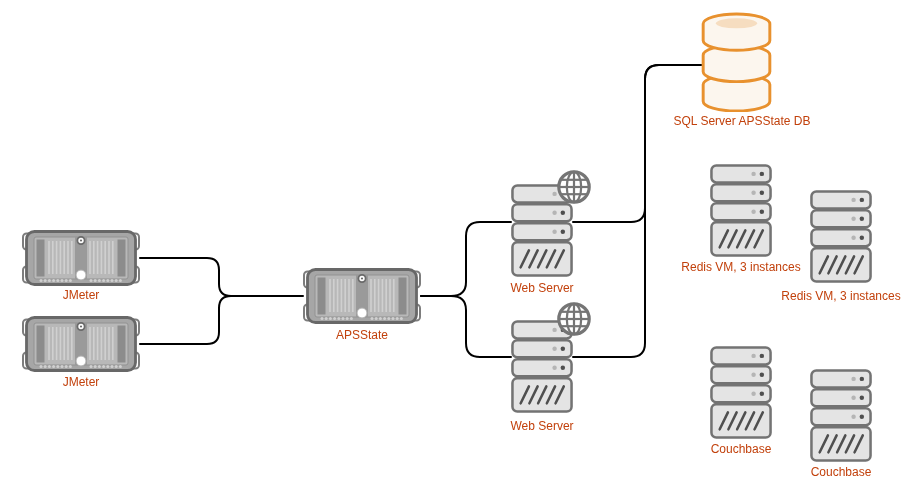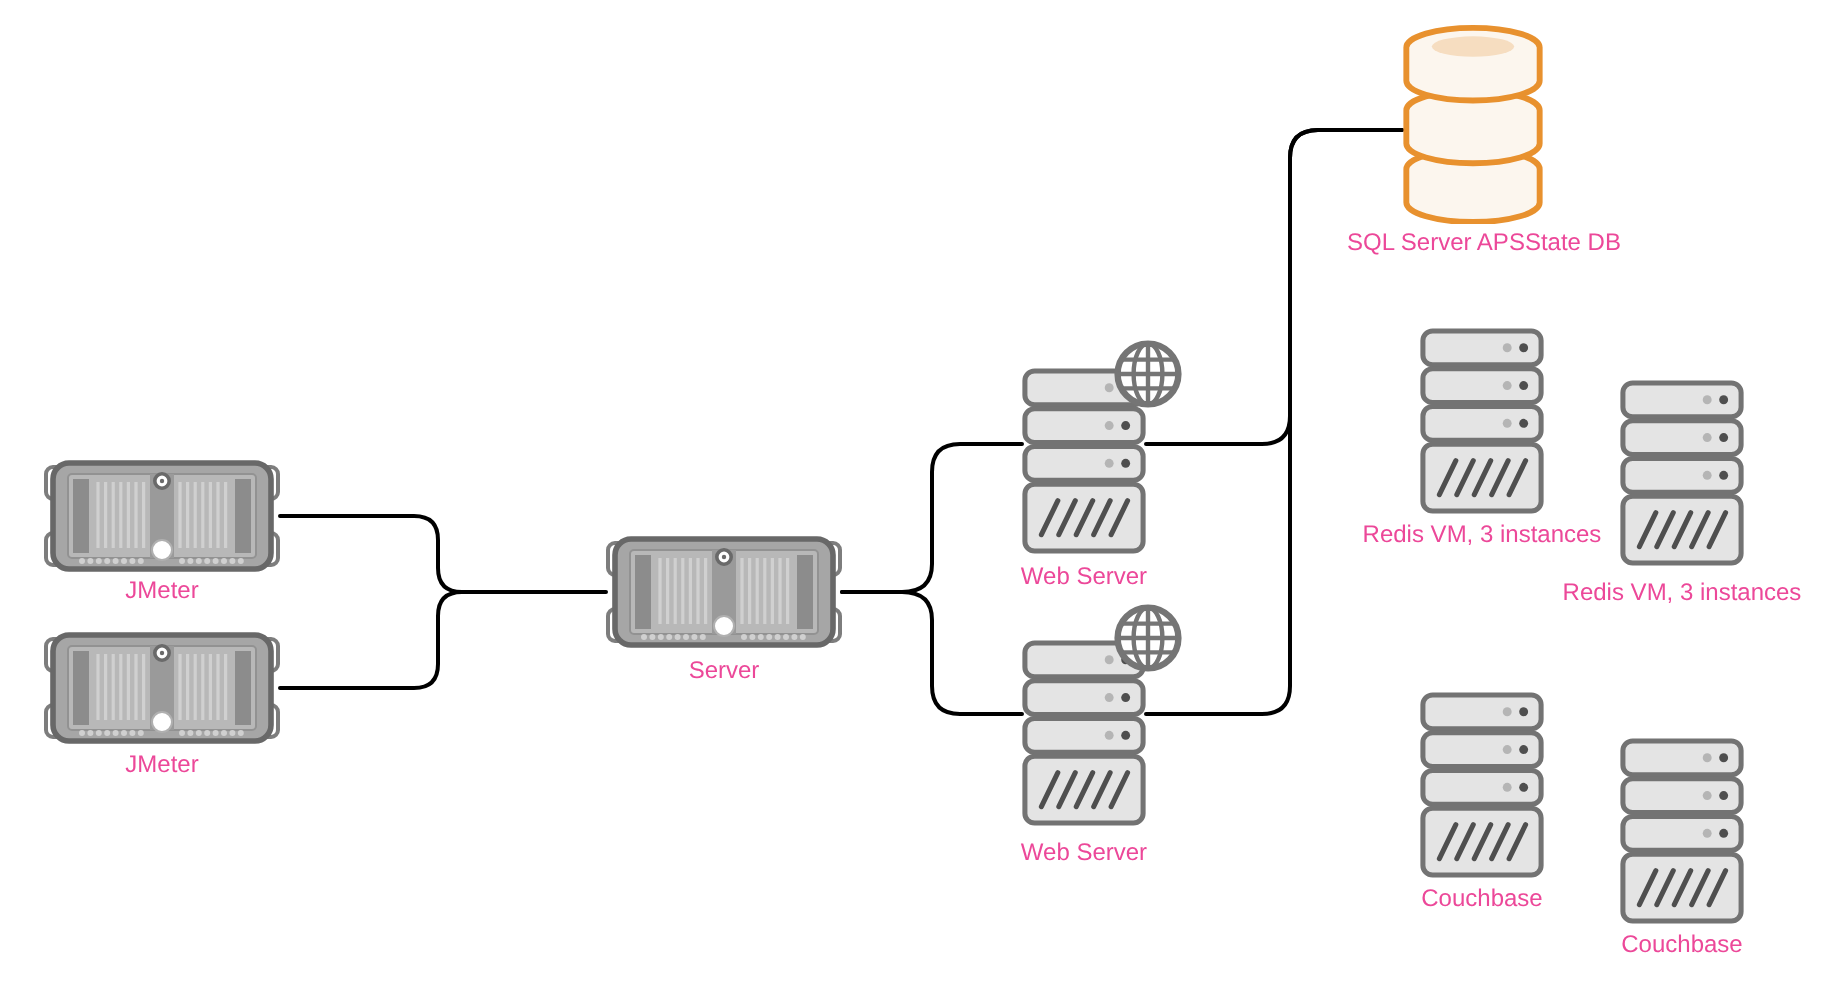--- a/index.html
+++ b/index.html
@@ -9,21 +9,21 @@
     background:#ffffff;
     font-family:"Liberation Sans", sans-serif;
     overflow:hidden;
   }
   #connectors{position:absolute;left:0;top:0;width:924px;height:502px;}
   .node-icon{position:absolute;}
   .node-label{
     position:absolute;
     font-size:12px;
     line-height:14px;
-    color:#ec4899;
+    color:#c2410c;
     text-align:center;
     white-space:nowrap;
   }
   
   .edge{fill:none;stroke:#000000;stroke-width:2;stroke-linejoin:round;stroke-linecap:round;}
   
   .ap-tab{fill:#ffffff;stroke:#7d7d7d;stroke-width:2;}
   .ap-body{fill:#a6a6a6;stroke:#686868;stroke-width:2.8;}
   .ap-inner{fill:#b8b8b8;stroke:#929292;stroke-width:1;}
   .ap-bar{fill:#8c8c8c;}
@@ -151,21 +151,21 @@
   <div class="node-label" style="left:22px;top:288px;width:118px">JMeter</div>
 
   <svg class="node-icon" style="left:22px;top:316px" width="118" height="56">
       <use href="#sym-appliance"></use>
     </svg>
   <div class="node-label" style="left:22px;top:375px;width:118px">JMeter</div>
 
   <svg class="node-icon" style="left:303px;top:268px" width="118" height="56">
       <use href="#sym-appliance"></use>
     </svg>
-  <div class="node-label" style="left:303px;top:328px;width:118px">Server</div>
+  <div class="node-label" style="left:303px;top:328px;width:118px">APSState</div>
 
   <svg class="node-icon" style="left:511px;top:183px" width="62" height="95">
       <use href="#sym-stack"></use>
     </svg>
   <svg class="node-icon" style="left:556px;top:169px" width="36" height="36">
       <use href="#sym-globe"></use>
     </svg>
   <div class="node-label" style="left:482px;top:281px;width:120px">Web Server</div>
 
   <svg class="node-icon" style="left:511px;top:319px" width="62" height="95">

